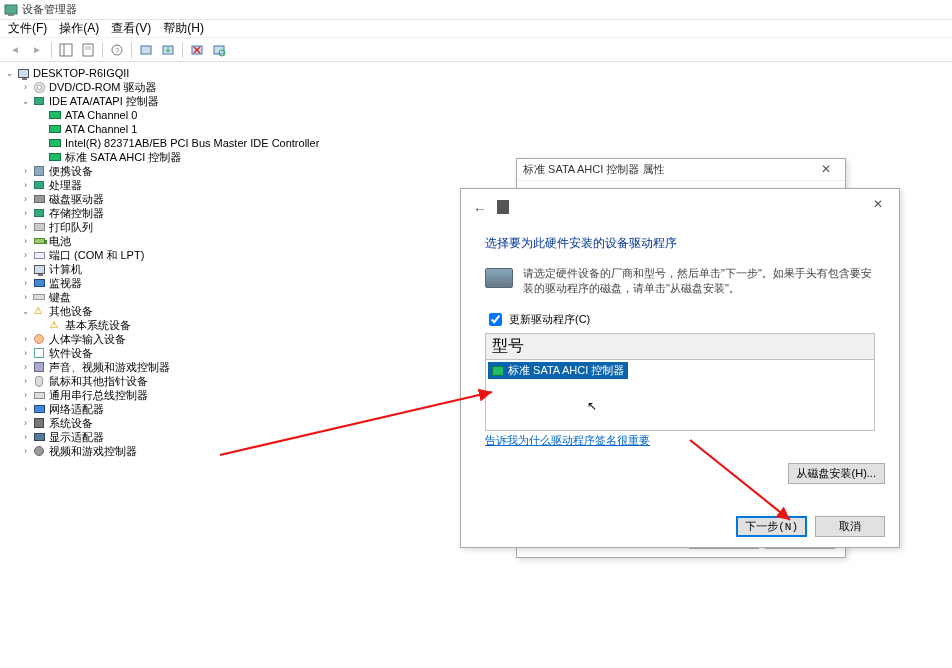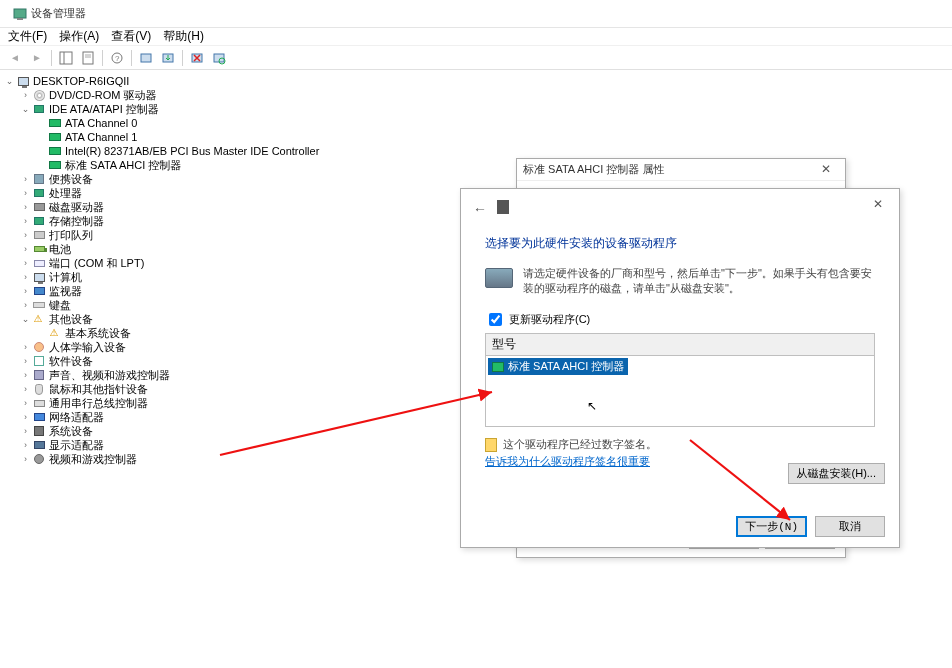--- a/index.html
+++ b/index.html
@@ -1,19 +1,19 @@
 <!DOCTYPE html>
 <html><head>
 <meta charset="utf-8">
 <style>
   * { box-sizing: border-box; font-family: "Microsoft YaHei", "Segoe UI", Tahoma, sans-serif; }
   body { margin: 0; padding: 0; width: 952px; height: 668px; background: #fff; overflow: hidden; font-size: 11px; color: #000; position: relative; }
 
   
-  .titlebar { height: 28px; background: #fff; border-bottom: 1px solid #e5e5e5; display: flex; align-items: center; padding: 0 13px; }
+  .titlebar { height: 20px; background: #fff; border-bottom: 1px solid #e5e5e5; display: flex; align-items: center; padding: 0 4px; }
   .titlebar .icon { width: 14px; height: 14px; margin-right: 4px; }
   .titlebar .title { font-size: 11px; color: #333; }
 
   
   .menubar { height: 18px; background: #fff; display: flex; align-items: center; padding: 0 2px; border-bottom: 1px solid #f0f0f0; }
   .menubar .item { padding: 1px 6px; font-size: 12px; cursor: default; }
 
   
   .toolbar { height: 24px; background: #fff; border-bottom: 1px solid #e0e0e0; display: flex; align-items: center; padding: 0 4px; gap: 0; }
   .toolbar .btn { width: 22px; height: 22px; display: flex; align-items: center; justify-content: center; cursor: default; border: 1px solid transparent; }
@@ -68,21 +68,21 @@
 
   .wizard-dialog { left: 460px; top: 188px; width: 440px; height: 360px; z-index: 10; }
   .wizard-dialog .dlg-head { height: 36px; display: flex; align-items: center; padding: 0 10px; gap: 8px; }
   .wizard-dialog .back { font-size: 14px; color: #555; cursor: default; width: 18px; text-align: center; }
   .wizard-dialog .head-icon { width: 12px; height: 14px; background: #555; }
   .wizard-dialog .body { padding: 0 24px; }
   .wizard-dialog h3 { color: #003399; font-weight: normal; font-size: 12px; margin: 10px 0 14px 0; }
   .wizard-dialog .inst-row { display: flex; align-items: flex-start; gap: 10px; font-size: 11px; color: #444; margin-bottom: 14px; }
   .wizard-dialog .inst-icon { width: 28px; height: 20px; background: linear-gradient(#8ab,#678); border: 1px solid #567; border-radius: 2px; flex-shrink: 0; margin-top: 2px; }
   .wizard-dialog .chk-row { display: flex; align-items: center; gap: 4px; margin-bottom: 4px; }
-  .wizard-dialog .list-header { background: #f0f0f0; border: 1px solid #bfbfbf; border-bottom: none; padding: 2px 6px; font-size: 12px; }
+  .wizard-dialog .list-header { background: #f0f0f0; border: 1px solid #bfbfbf; border-bottom: none; padding: 2px 6px; font-size: 16px; }
   .wizard-dialog .listbox { border: 1px solid #bfbfbf; height: 72px; background: #fff; padding: 2px; }
   .wizard-dialog .list-item { display: inline-flex; align-items: center; gap: 4px; padding: 1px 4px; }
   .wizard-dialog .list-item.selected { background: #0a64ad; color: #fff; }
   .wizard-dialog .li-icon { width: 12px; height: 10px; background: #2b6; border: 1px solid #174; }
   .wizard-dialog .cursor { position: absolute; font-size: 12px; color: #000; pointer-events: none; }
   .wizard-dialog .signed { margin-top: 10px; font-size: 11px; color: #444; display: flex; align-items: center; gap: 6px; }
   .wizard-dialog .signed .cert-icon { width: 12px; height: 14px; background: #ffd76a; border: 1px solid #caa532; }
   .wizard-dialog .link { color: #0066cc; text-decoration: underline; cursor: pointer; font-size: 11px; margin-top: 2px; display: inline-block; }
   .wizard-dialog .install-disk { position: absolute; right: 14px; top: 274px; }
   .wizard-dialog .footer { position: absolute; bottom: 10px; right: 14px; display: flex; gap: 8px; }
@@ -461,24 +461,20 @@
       <label>更新驱动程序(C)</label>
     </div>
     <div class="list-header">型号</div>
     <div class="listbox">
       <div class="list-item selected">
         <span class="li-icon"></span>
         <span>标准 SATA AHCI 控制器</span>
       </div>
       <span class="cursor" style="left:126px; top:210px;">↖</span>
     </div>
-    <div class="signed">
-      <span class="cert-icon"></span>
-      <span>这个驱动程序已经过数字签名。</span>
-    </div>
     <a class="link">告诉我为什么驱动程序签名很重要</a>
   </div>
   <button class="win-btn install-disk">从磁盘安装(H)...</button>
   <div class="footer">
     <button class="win-btn primary">下一步(N)</button>
     <button class="win-btn">取消</button>
   </div>
 </div>
 
 <svg class="arrow-svg" style="left:0;top:0;" width="952" height="668">

